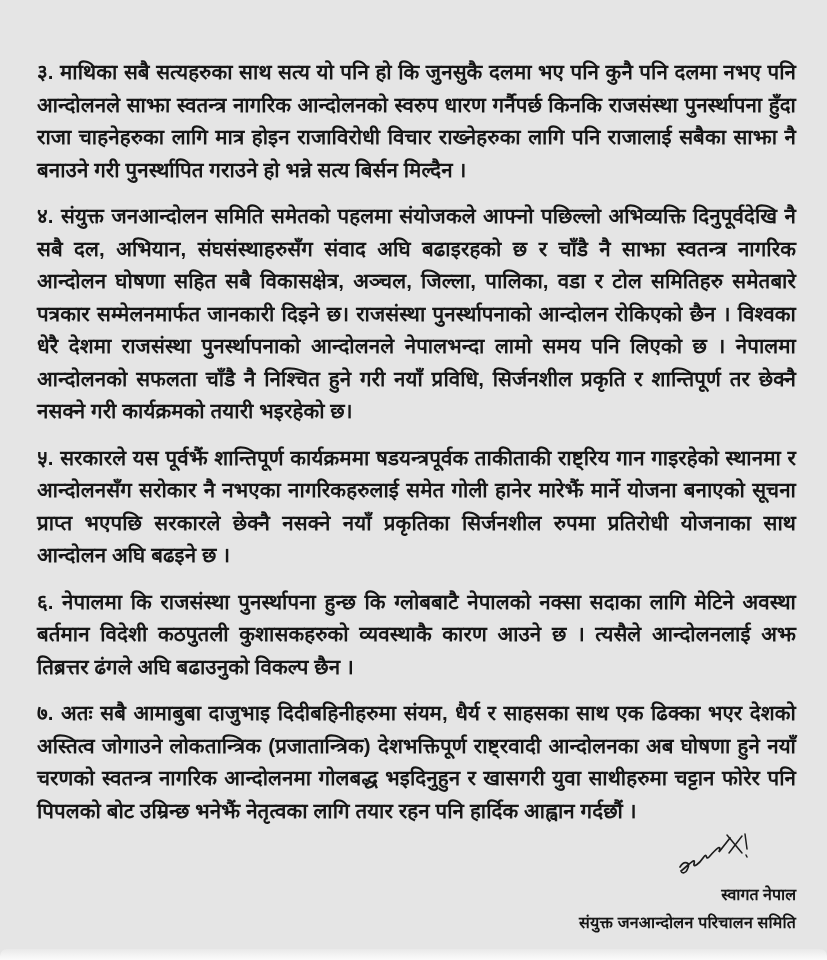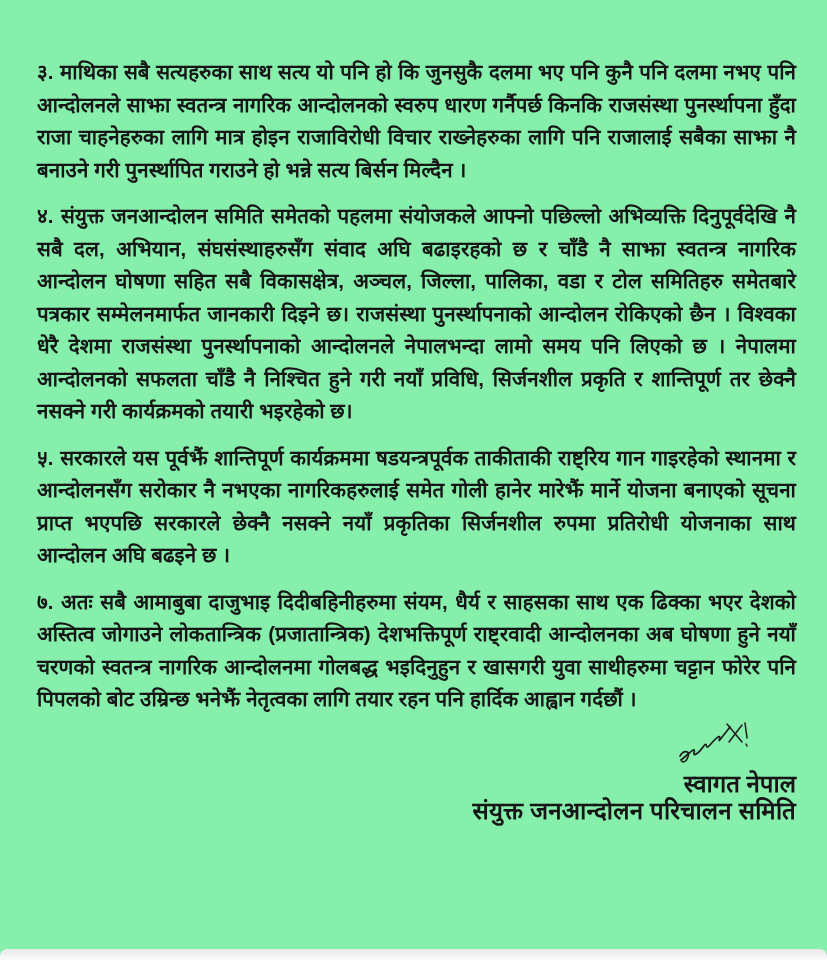--- a/index.html
+++ b/index.html
@@ -4,21 +4,21 @@
 <style>
   html, body {
     margin: 0;
     padding: 0;
     background: #ffffff;
   }
   .page {
     position: relative;
     width: 827px;
     height: 960px;
-    background: #86efac;
+    background: #e5e5e5;
     overflow: hidden;
     font-family: "Liberation Sans", "DejaVu Sans", sans-serif;
   }
   .content {
     position: absolute;
     top: 56px;
     left: 37px;
     right: 31px;
   }
   .para {
@@ -34,21 +34,21 @@
   .signature-block {
     margin-top: -10px;
     text-align: right;
     color: #161616;
   }
   .signature-scribble {
     padding-right: 40px;
     line-height: 0;
   }
   .sig-line {
-    font-size: 24px;
+    font-size: 16px;
     line-height: 27.5px;
     font-weight: 700;
   }
   .sig-org {
     letter-spacing: 0.2px;
   }
   .scan-edge-strip {
     position: absolute;
     left: 0;
     right: 0;
@@ -64,20 +64,21 @@
 
 <div class="page">
   <div class="content">
 
     <p class="para">३. माथिका सबै सत्यहरुका साथ सत्य यो पनि हो कि जुनसुकै दलमा भए पनि कुनै पनि दलमा नभए पनि आन्दोलनले साझा स्वतन्त्र नागरिक आन्दोलनको स्वरुप धारण गर्नैपर्छ किनकि राजसंस्था पुनर्स्थापना हुँदा राजा चाहनेहरुका लागि मात्र होइन राजाविरोधी विचार राख्नेहरुका लागि पनि राजालाई सबैका साझा नै बनाउने गरी पुनर्स्थापित गराउने हो भन्ने सत्य बिर्सन मिल्दैन ।</p>
 
     <p class="para">४. संयुक्त जनआन्दोलन समिति समेतको पहलमा संयोजकले आफ्नो पछिल्लो अभिव्यक्ति दिनुपूर्वदेखि नै सबै दल, अभियान, संघसंस्थाहरुसँग संवाद अघि बढाइरहको छ र चाँडै नै साझा स्वतन्त्र नागरिक आन्दोलन घोषणा सहित सबै विकासक्षेत्र, अञ्चल, जिल्ला, पालिका, वडा र टोल समितिहरु समेतबारे पत्रकार सम्मेलनमार्फत जानकारी दिइने छ। राजसंस्था पुनर्स्थापनाको आन्दोलन रोकिएको छैन । विश्वका धेरै देशमा राजसंस्था पुनर्स्थापनाको आन्दोलनले नेपालभन्दा लामो समय पनि लिएको छ । नेपालमा आन्दोलनको सफलता चाँडै नै निश्चित हुने गरी नयाँ प्रविधि, सिर्जनशील प्रकृति र शान्तिपूर्ण तर छेक्नै नसक्ने गरी कार्यक्रमको तयारी भइरहेको छ।</p>
 
     <p class="para">५. सरकारले यस पूर्वझैं शान्तिपूर्ण कार्यक्रममा षडयन्त्रपूर्वक ताकीताकी राष्ट्रिय गान गाइरहेको स्थानमा र आन्दोलनसँग सरोकार नै नभएका नागरिकहरुलाई समेत गोली हानेर मारेझैं मार्ने योजना बनाएको सूचना प्राप्त भएपछि सरकारले छेक्नै नसक्ने नयाँ प्रकृतिका सिर्जनशील रुपमा प्रतिरोधी योजनाका साथ आन्दोलन अघि बढइने छ ।</p>
 
+    <p class="para">६. नेपालमा कि राजसंस्था पुनर्स्थापना हुन्छ कि ग्लोबबाटै नेपालको नक्सा सदाका लागि मेटिने अवस्था बर्तमान विदेशी कठपुतली कुशासकहरुको व्यवस्थाकै कारण आउने छ । त्यसैले आन्दोलनलाई अझ तिब्रत्तर ढंगले अघि बढाउनुको विकल्प छैन ।</p>
 
     <p class="para">७. अतः सबै आमाबुबा दाजुभाइ दिदीबहिनीहरुमा संयम, धैर्य र साहसका साथ एक ढिक्का भएर देशको अस्तित्व जोगाउने लोकतान्त्रिक (प्रजातान्त्रिक) देशभक्तिपूर्ण राष्ट्रवादी आन्दोलनका अब घोषणा हुने नयाँ चरणको स्वतन्त्र नागरिक आन्दोलनमा गोलबद्ध भइदिनुहुन र खासगरी युवा साथीहरुमा चट्टान फोरेर पनि पिपलको बोट उम्रिन्छ भनेझैं नेतृत्वका लागि तयार रहन पनि हार्दिक आह्वान गर्दछौं ।</p>
 
     <div class="signature-block">
       <div class="signature-scribble">
         <svg width="84" height="50" viewBox="0 0 84 50" aria-hidden="true">
           <path d="M8 36 C12 29, 20 31, 15 39 C14 42, 10 43, 9 40 C17 34, 24 25, 22 33 C21 37, 27 33, 31 27 C36 20, 33 30, 37 26 C44 18, 50 12, 47 21 L58 7" stroke="#1d1d1d" fill="none" stroke-width="1.7" stroke-linecap="round"></path>
           <path d="M55 4 L70 22 M70 5 L57 22 M73 3 L75 18 M74 24 l1 2" stroke="#1d1d1d" fill="none" stroke-width="1.5" stroke-linecap="round"></path>
         </svg>
       </div>

